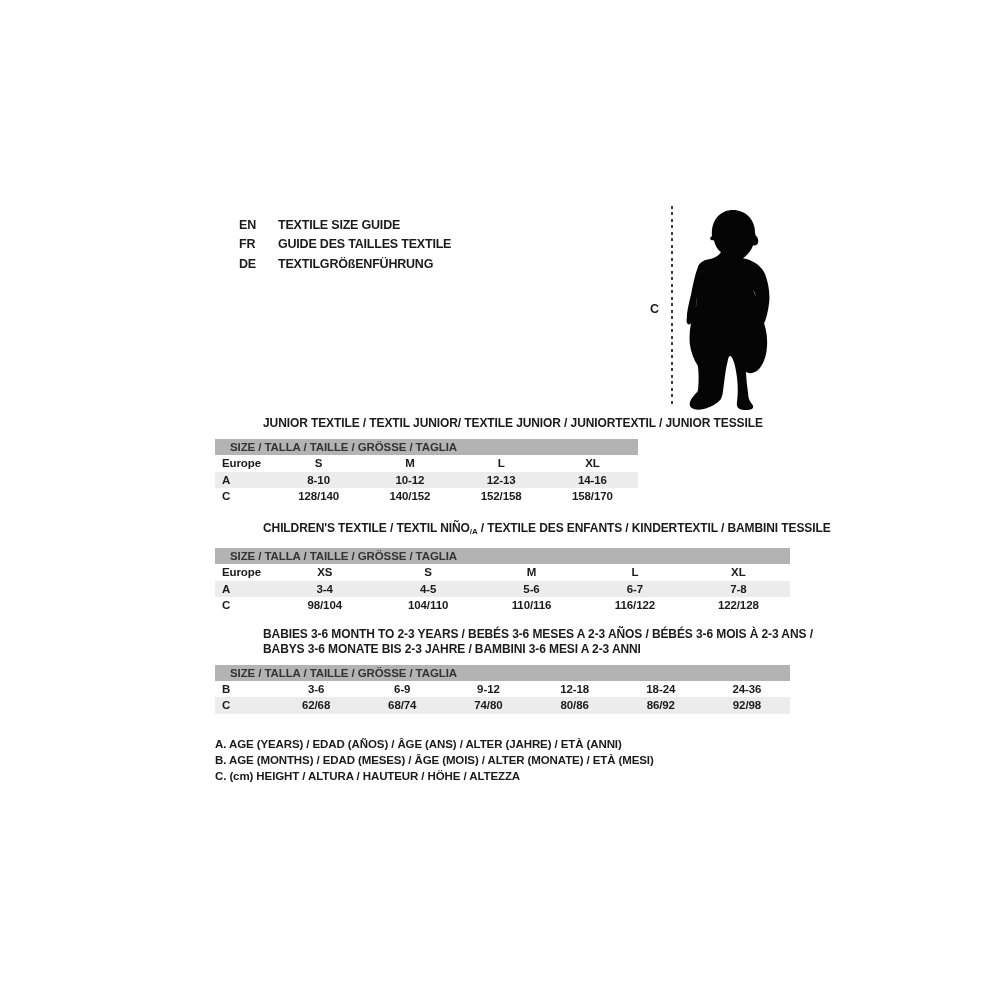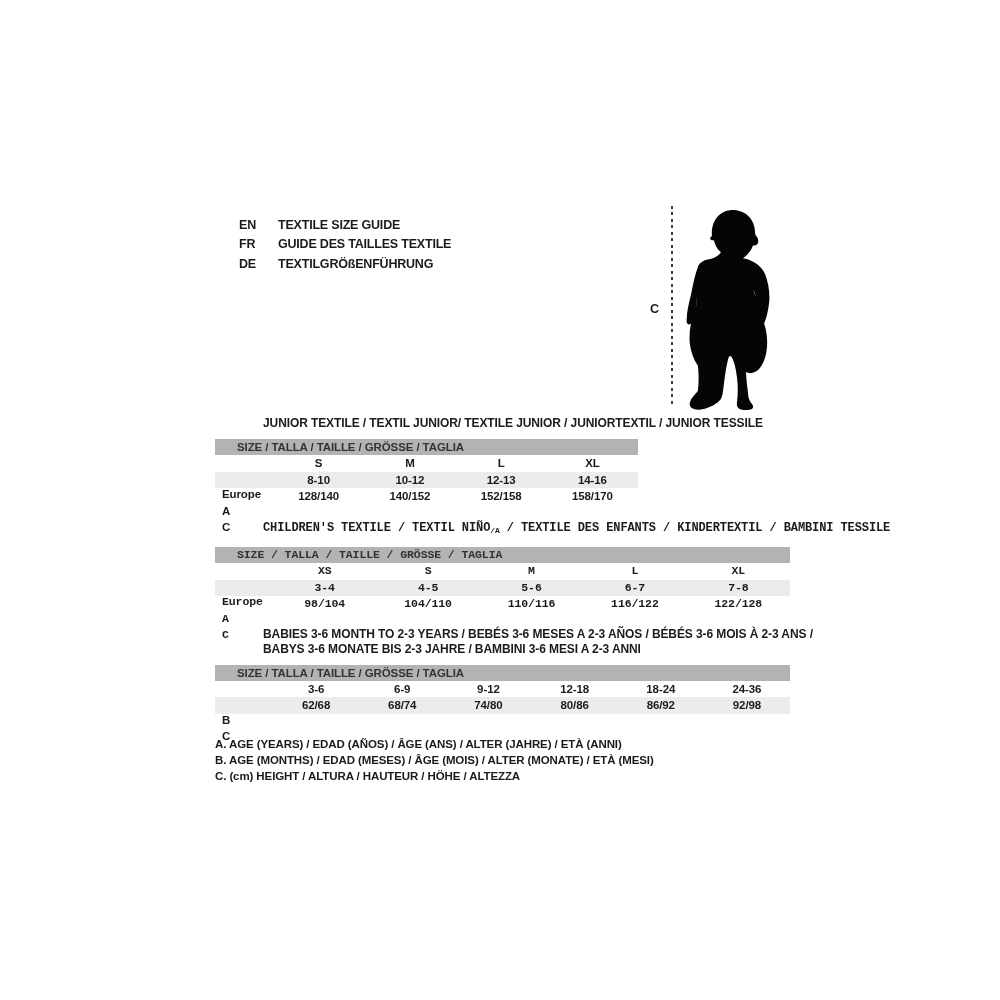--- a/index.html
+++ b/index.html
@@ -19,27 +19,27 @@
     position:absolute; left:671px; top:206px; width:2px; height:199px;
     background:repeating-linear-gradient(to bottom, #3d3d3d 0 3px, transparent 3px 6.5px);
   }
   .c-label { position:absolute; left:650px; top:302px; font-size:12.5px; }
   .silhouette { position:absolute; left:684px; top:197px; }
 
   
   .section { position:absolute; left:215px; }
   .sec-title { font-size:12px; line-height:14.5px; letter-spacing:-0.1px; margin-bottom:8.5px; white-space:nowrap;margin-left:48px; }
   .sub { font-size:8px; vertical-align:-2px; }
-  .size-bar { height:16px; line-height:16.5px; padding-left:22px; font-size:11.5px; color:#333333; letter-spacing:-0.1px; }
+  .size-bar { height:16px; line-height:16.5px; padding-left:15px; font-size:11.5px; color:#333333; letter-spacing:-0.1px; }
   .t-row { display:flex; height:16.5px; line-height:16.5px; font-size:11.5px; letter-spacing:-0.1px; }
-  .t-label { width:58px; padding-left:7px; box-sizing:border-box;margin-top:31px; }
+  .t-label { width:58px; padding-left:7px; box-sizing:border-box; }
   .t-cell { flex:1; text-align:center; }
 
   #sec-junior   { top:416px; width:423px; }
-  #sec-children { top:521px; width:575px;font-family:Liberation Mono, monospace; }
+  #sec-children { top:521px; width:575px; }
   #sec-babies   { top:627px; width:575px; }
 
   
   .legend { position:absolute; left:215px; top:736px; }
   .legend-line { font-size:11.5px; line-height:16px; letter-spacing:-0.1px; white-space:nowrap; }
 </style>
 </head>
 <body>
 
 <div class="canvas">

